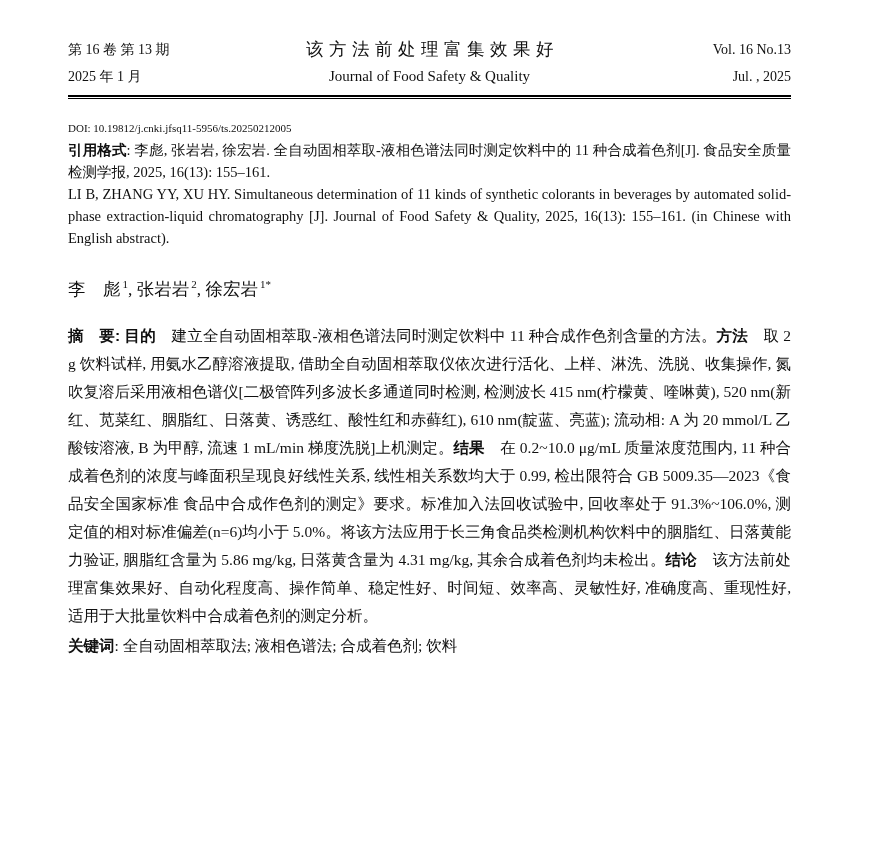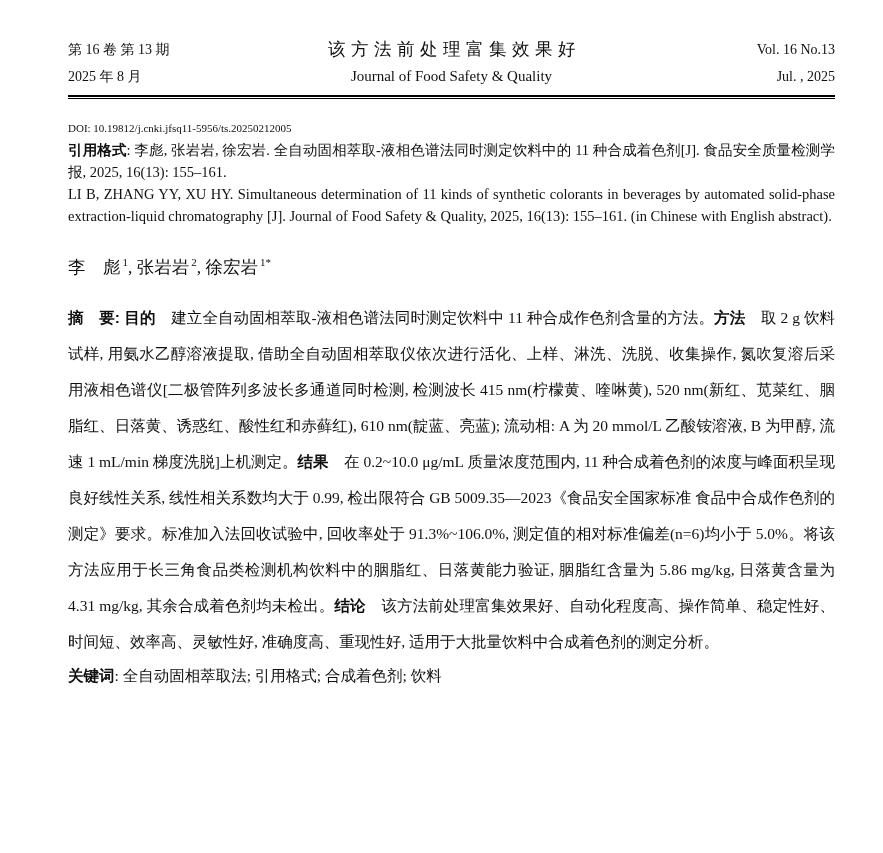--- a/index.html
+++ b/index.html
@@ -4,21 +4,21 @@
 <style>
   * { margin: 0; padding: 0; box-sizing: border-box; }
   html, body { background: #ffffff; }
   body {
     width: 883px; height: 853px;
     margin: 0 auto;
     color: #101010;
     font-family: "Liberation Serif", "DejaVu Serif", serif;
     overflow: hidden;
   }
-  .page { width: 883px; height: 853px; padding: 36px 48px 0 68px; }
+  .page { width: 883px; height: 853px; padding: 36px 92px 0 68px; }
 
   
   .journal-header { display: flex; justify-content: space-between; align-items: flex-start; }
   .jh-left div, .jh-right div { font-size: 14px; line-height: 27px; white-space: nowrap; }
   .jh-left { text-align: left; width: 150px; }
   .jh-right { text-align: right; width: 150px; }
   .jh-center { text-align: center; flex: 1; }
   .jh-center .cn { font-size: 17.5px; letter-spacing: 5.5px; padding-left: 6px; line-height: 26px; font-weight: 500; }
   .jh-center .en { font-size: 15px; line-height: 28px; }
   .double-rule { margin-top: 5px; height: 4px; border-top: 2px solid #000; border-bottom: 1px solid #000; }
@@ -30,32 +30,32 @@
 
   
   .title { margin-top: 34px; text-align: center; font-size: 31px; line-height: 51px; font-weight: bold; letter-spacing: 1px; }
 
   
   .authors { margin-top: 22px; text-align: left; font-size: 17.5px; line-height: 26px; }
   .authors sup { font-size: 11px; padding-left: 2px; }
   .affiliations { margin-top: 12px; text-align: center; font-size: 14.5px; line-height: 25px; }
 
   
-  .abstract { margin-top: 20px; font-size: 15.5px; line-height: 36px; text-align: justify; }
+  .abstract { margin-top: 20px; font-size: 15.5px; line-height: 28px; text-align: justify; }
   .keywords { margin-top: 2px; font-size: 15.5px; line-height: 27.5px; text-align: justify; }
 </style>
 </head>
 <body>
 
 <div class="page">
 
   <div class="journal-header">
     <div class="jh-left">
       <div>第 16 卷 第 13 期</div>
-      <div>2025 年 8 月</div>
+      <div>2025 年 1 月</div>
     </div>
     <div class="jh-center">
       <div class="cn">该方法前处理富集效果好</div>
       <div class="en">Journal of Food Safety &amp; Quality</div>
     </div>
     <div class="jh-right">
       <div>Vol. 16 No.13</div>
       <div>Jul. , 2025</div>
     </div>
   </div>
@@ -67,15 +67,15 @@
   <p class="cite"><span class="cjk-bold">引用格式</span><span>: 李彪, 张岩岩, 徐宏岩. 全自动固相萃取-液相色谱法同时测定饮料中的 11 种合成着色剂[J]. 食品安全质量检测学报, 2025, 16(13): 155–161.</span></p>
 
   <p class="cite">LI B, ZHANG YY, XU HY. Simultaneous determination of 11 kinds of synthetic colorants in beverages by automated solid-phase extraction-liquid chromatography [J]. Journal of Food Safety &amp; Quality, 2025, 16(13): 155–161. (in Chinese with English abstract).</p>
 
 
   <div class="authors"><span>李　彪</span><sup>1</sup><span>, </span><span>张岩岩</span><sup>2</sup><span>, </span><span>徐宏岩</span><sup>1*</sup></div>
 
 
   <p class="abstract"><span class="cjk-bold">摘　要: </span><span class="cjk-bold">目的</span><span>　建立全自动固相萃取-液相色谱法同时测定饮料中 11 种合成作色剂含量的方法。</span><span class="cjk-bold">方法</span><span>　取 2 g 饮料试样, 用氨水乙醇溶液提取, 借助全自动固相萃取仪依次进行活化、上样、淋洗、洗脱、收集操作, 氮吹复溶后采用液相色谱仪[二极管阵列多波长多通道同时检测, 检测波长 415 nm(柠檬黄、喹啉黄), 520 nm(新红、苋菜红、胭脂红、日落黄、诱惑红、酸性红和赤藓红), 610 nm(靛蓝、亮蓝); 流动相: A 为 20 mmol/L 乙酸铵溶液, B 为甲醇, 流速 1 mL/min 梯度洗脱]上机测定。</span><span class="cjk-bold">结果</span><span>　在 0.2~10.0 μg/mL 质量浓度范围内, 11 种合成着色剂的浓度与峰面积呈现良好线性关系, 线性相关系数均大于 0.99, 检出限符合 GB 5009.35—2023《食品安全国家标准 食品中合成作色剂的测定》要求。标准加入法回收试验中, 回收率处于 91.3%~106.0%, 测定值的相对标准偏差(n=6)均小于 5.0%。将该方法应用于长三角食品类检测机构饮料中的胭脂红、日落黄能力验证, 胭脂红含量为 5.86 mg/kg, 日落黄含量为 4.31 mg/kg, 其余合成着色剂均未检出。</span><span class="cjk-bold">结论</span><span>　该方法前处理富集效果好、自动化程度高、操作简单、稳定性好、时间短、效率高、灵敏性好, 准确度高、重现性好, 适用于大批量饮料中合成着色剂的测定分析。</span></p>
 
-  <p class="keywords"><span class="cjk-bold">关键词</span><span>: 全自动固相萃取法; 引用格式; 合成着色剂; 饮料</span></p>
+  <p class="keywords"><span class="cjk-bold">关键词</span><span>: 全自动固相萃取法; 液相色谱法; 合成着色剂; 饮料</span></p>
 
 </div>
 
 </body></html>

